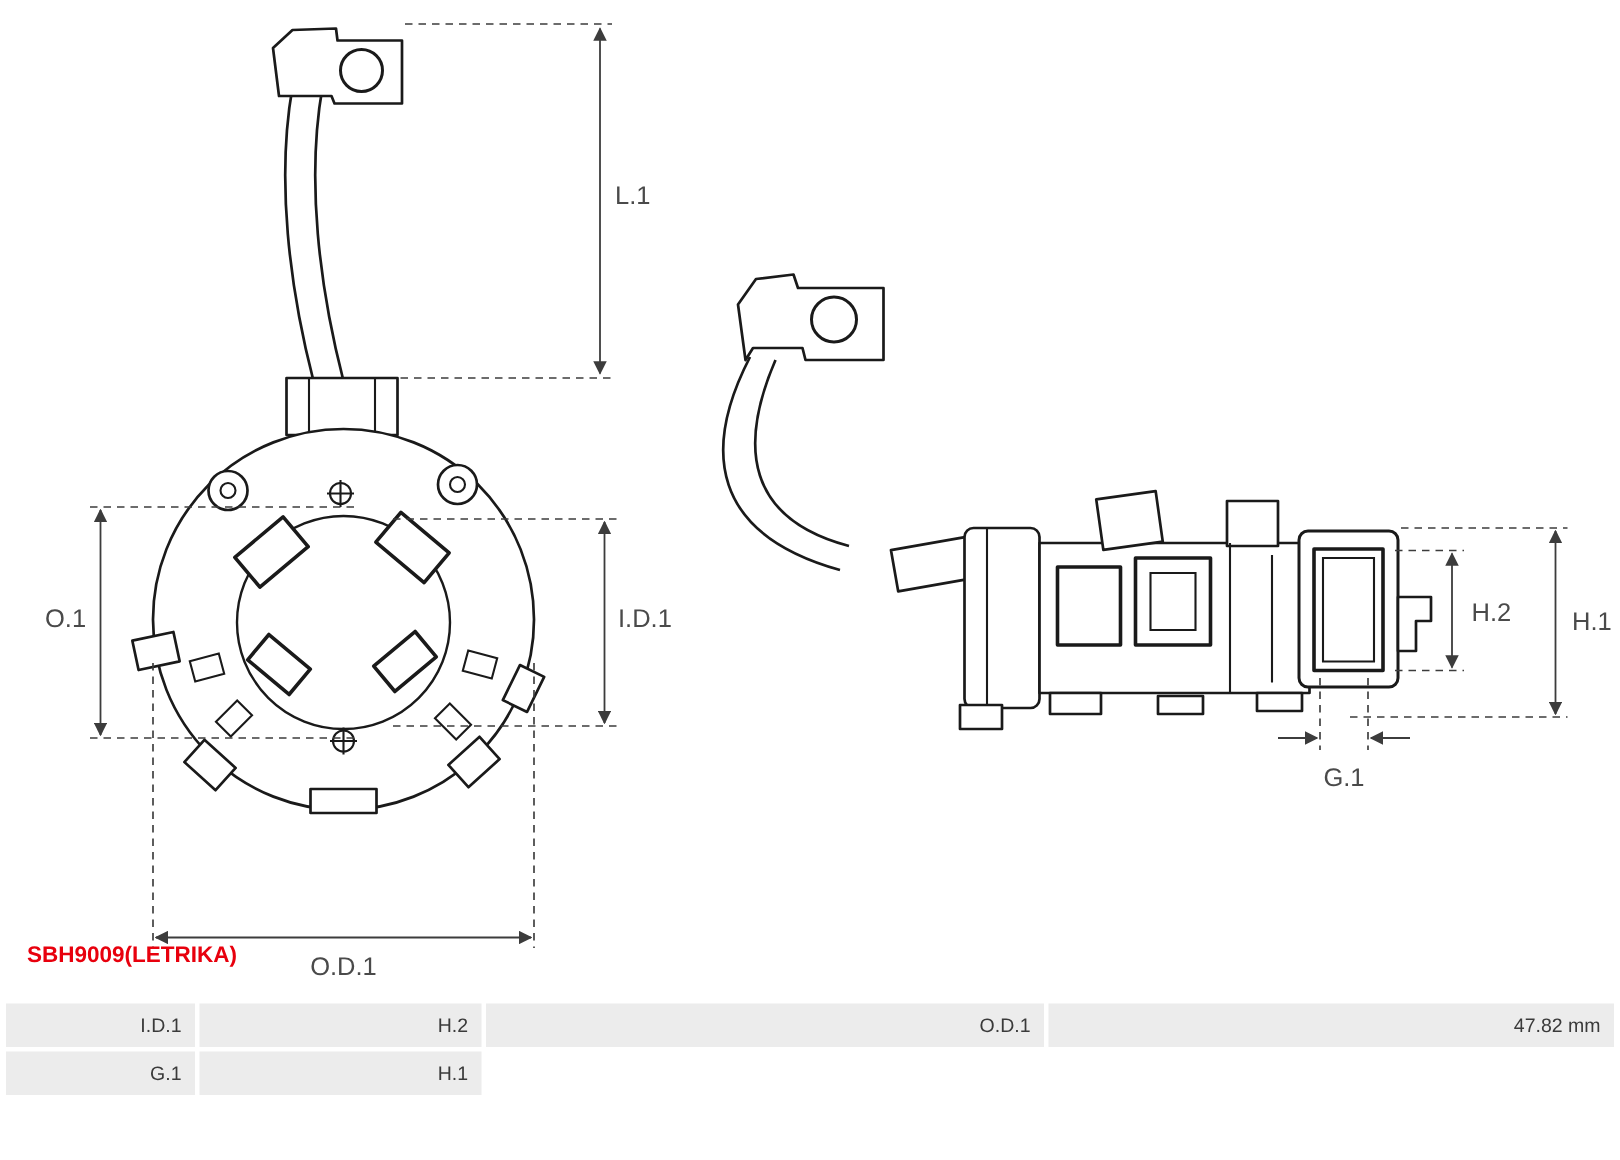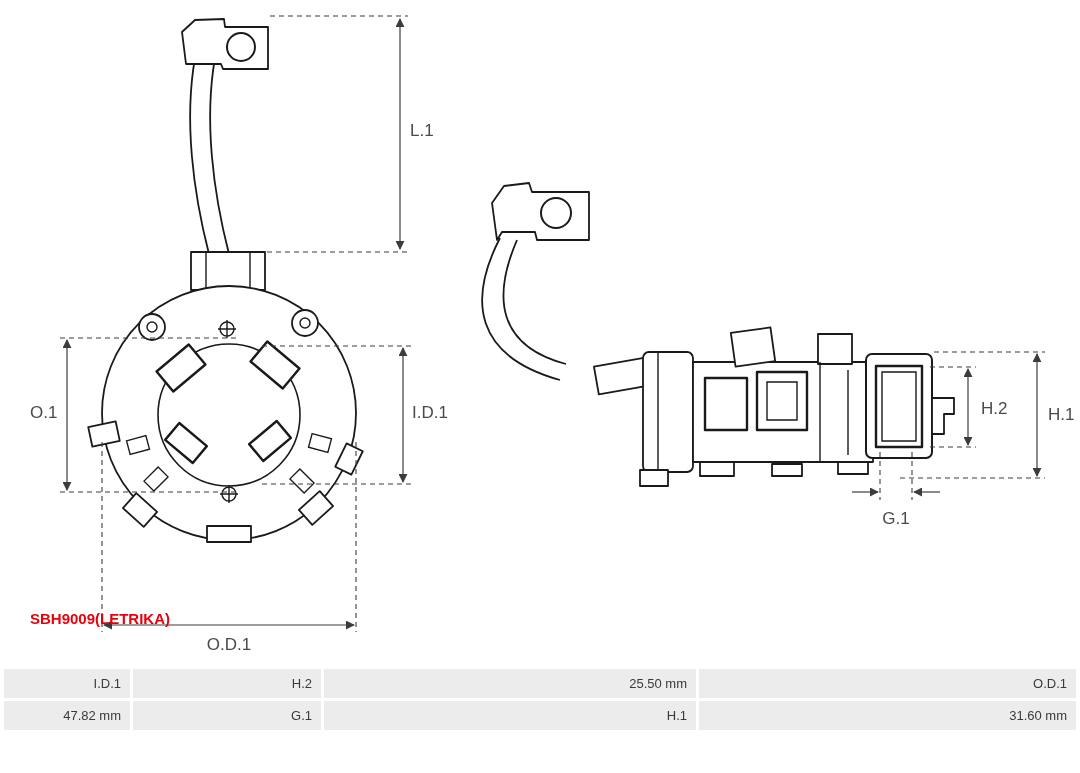--- a/index.html
+++ b/index.html
@@ -16,22 +16,22 @@
     vector-effect:non-scaling-stroke;
   }
   .outline { fill:#fff; stroke:#1a1a1a; stroke-width:1.8; stroke-linejoin:round; }
   .outline-thick { fill:#fff; stroke:#1a1a1a; stroke-width:2.4; stroke-linejoin:round; }
   .outline-thin { fill:none; stroke:#1a1a1a; stroke-width:1.4; }
   .wireline { fill:none; stroke:#1a1a1a; stroke-width:1.8; }
   .dim { stroke:#3c3c3c; stroke-width:1.2; fill:none; }
   .dash { stroke:#3c3c3c; stroke-width:1.1; fill:none; stroke-dasharray:5 4; }
   .dim-label { font:17px "Liberation Sans", sans-serif; fill:#4a4a4a; }
   .part-title {
-    position:absolute; left:18px; top:610px;
-    font-size:15px; font-weight:bold; color:#e8000d;margin-left:12px;
+    position:absolute; left:18px; top:628px;
+    font-size:15px; font-weight:bold; color:#e8000d;
   }
   .spec-table {
     position:absolute; left:4px; right:4px; top:669px;
     display:grid;
     grid-template-columns:126px 188px 372px 1fr;
     gap:3px;
   }
   .cell {
     background:#ececec;
     height:29px; line-height:29px;
@@ -171,23 +171,21 @@
       <text class="dim-label" x="896" y="524" text-anchor="middle">G.1</text>
     </g>
   </svg>
 
   <div class="part-title">SBH9009(LETRIKA)</div>
 
   <div class="spec-table">
 
     <div class="cell">I.D.1</div>
     <div class="cell">H.2</div>
-    <div class="cell">25.50 mm</div>
 
     <div class="cell">O.D.1</div>
     <div class="cell">47.82 mm</div>
     <div class="cell">G.1</div>
 
     <div class="cell">H.1</div>
-    <div class="cell">31.60 mm</div>
 
   </div>
 </div>
 
 </body></html>

